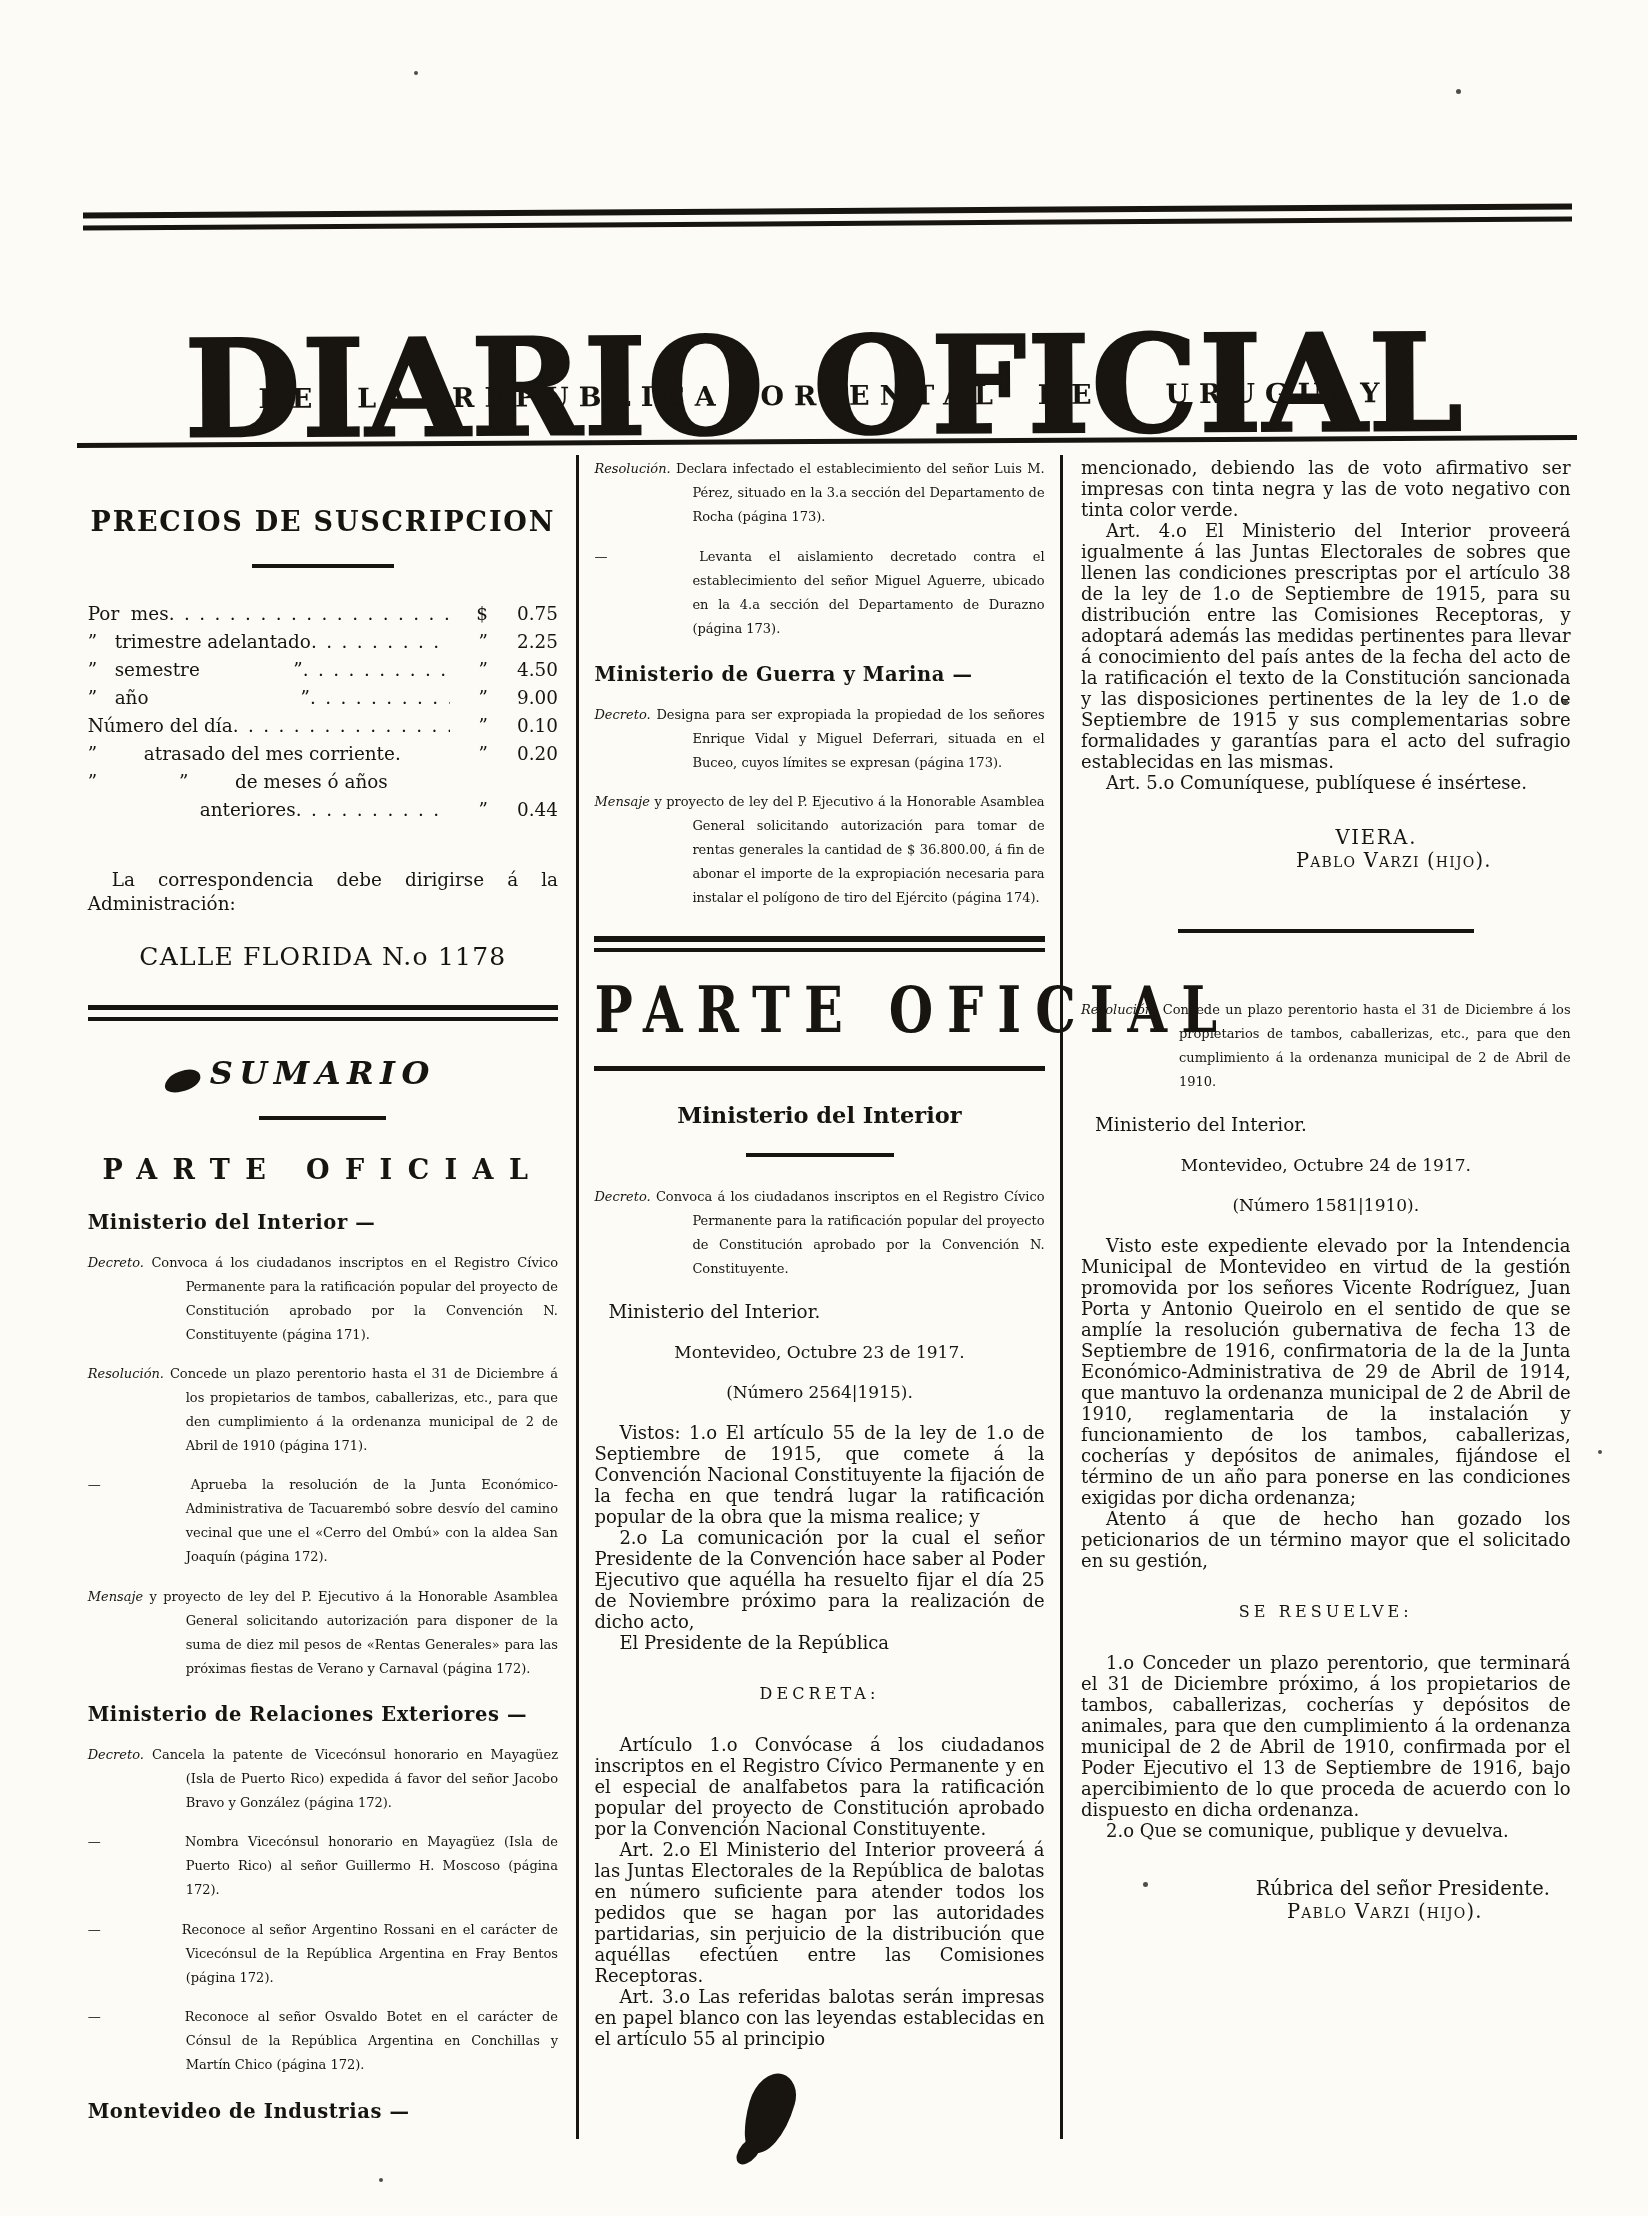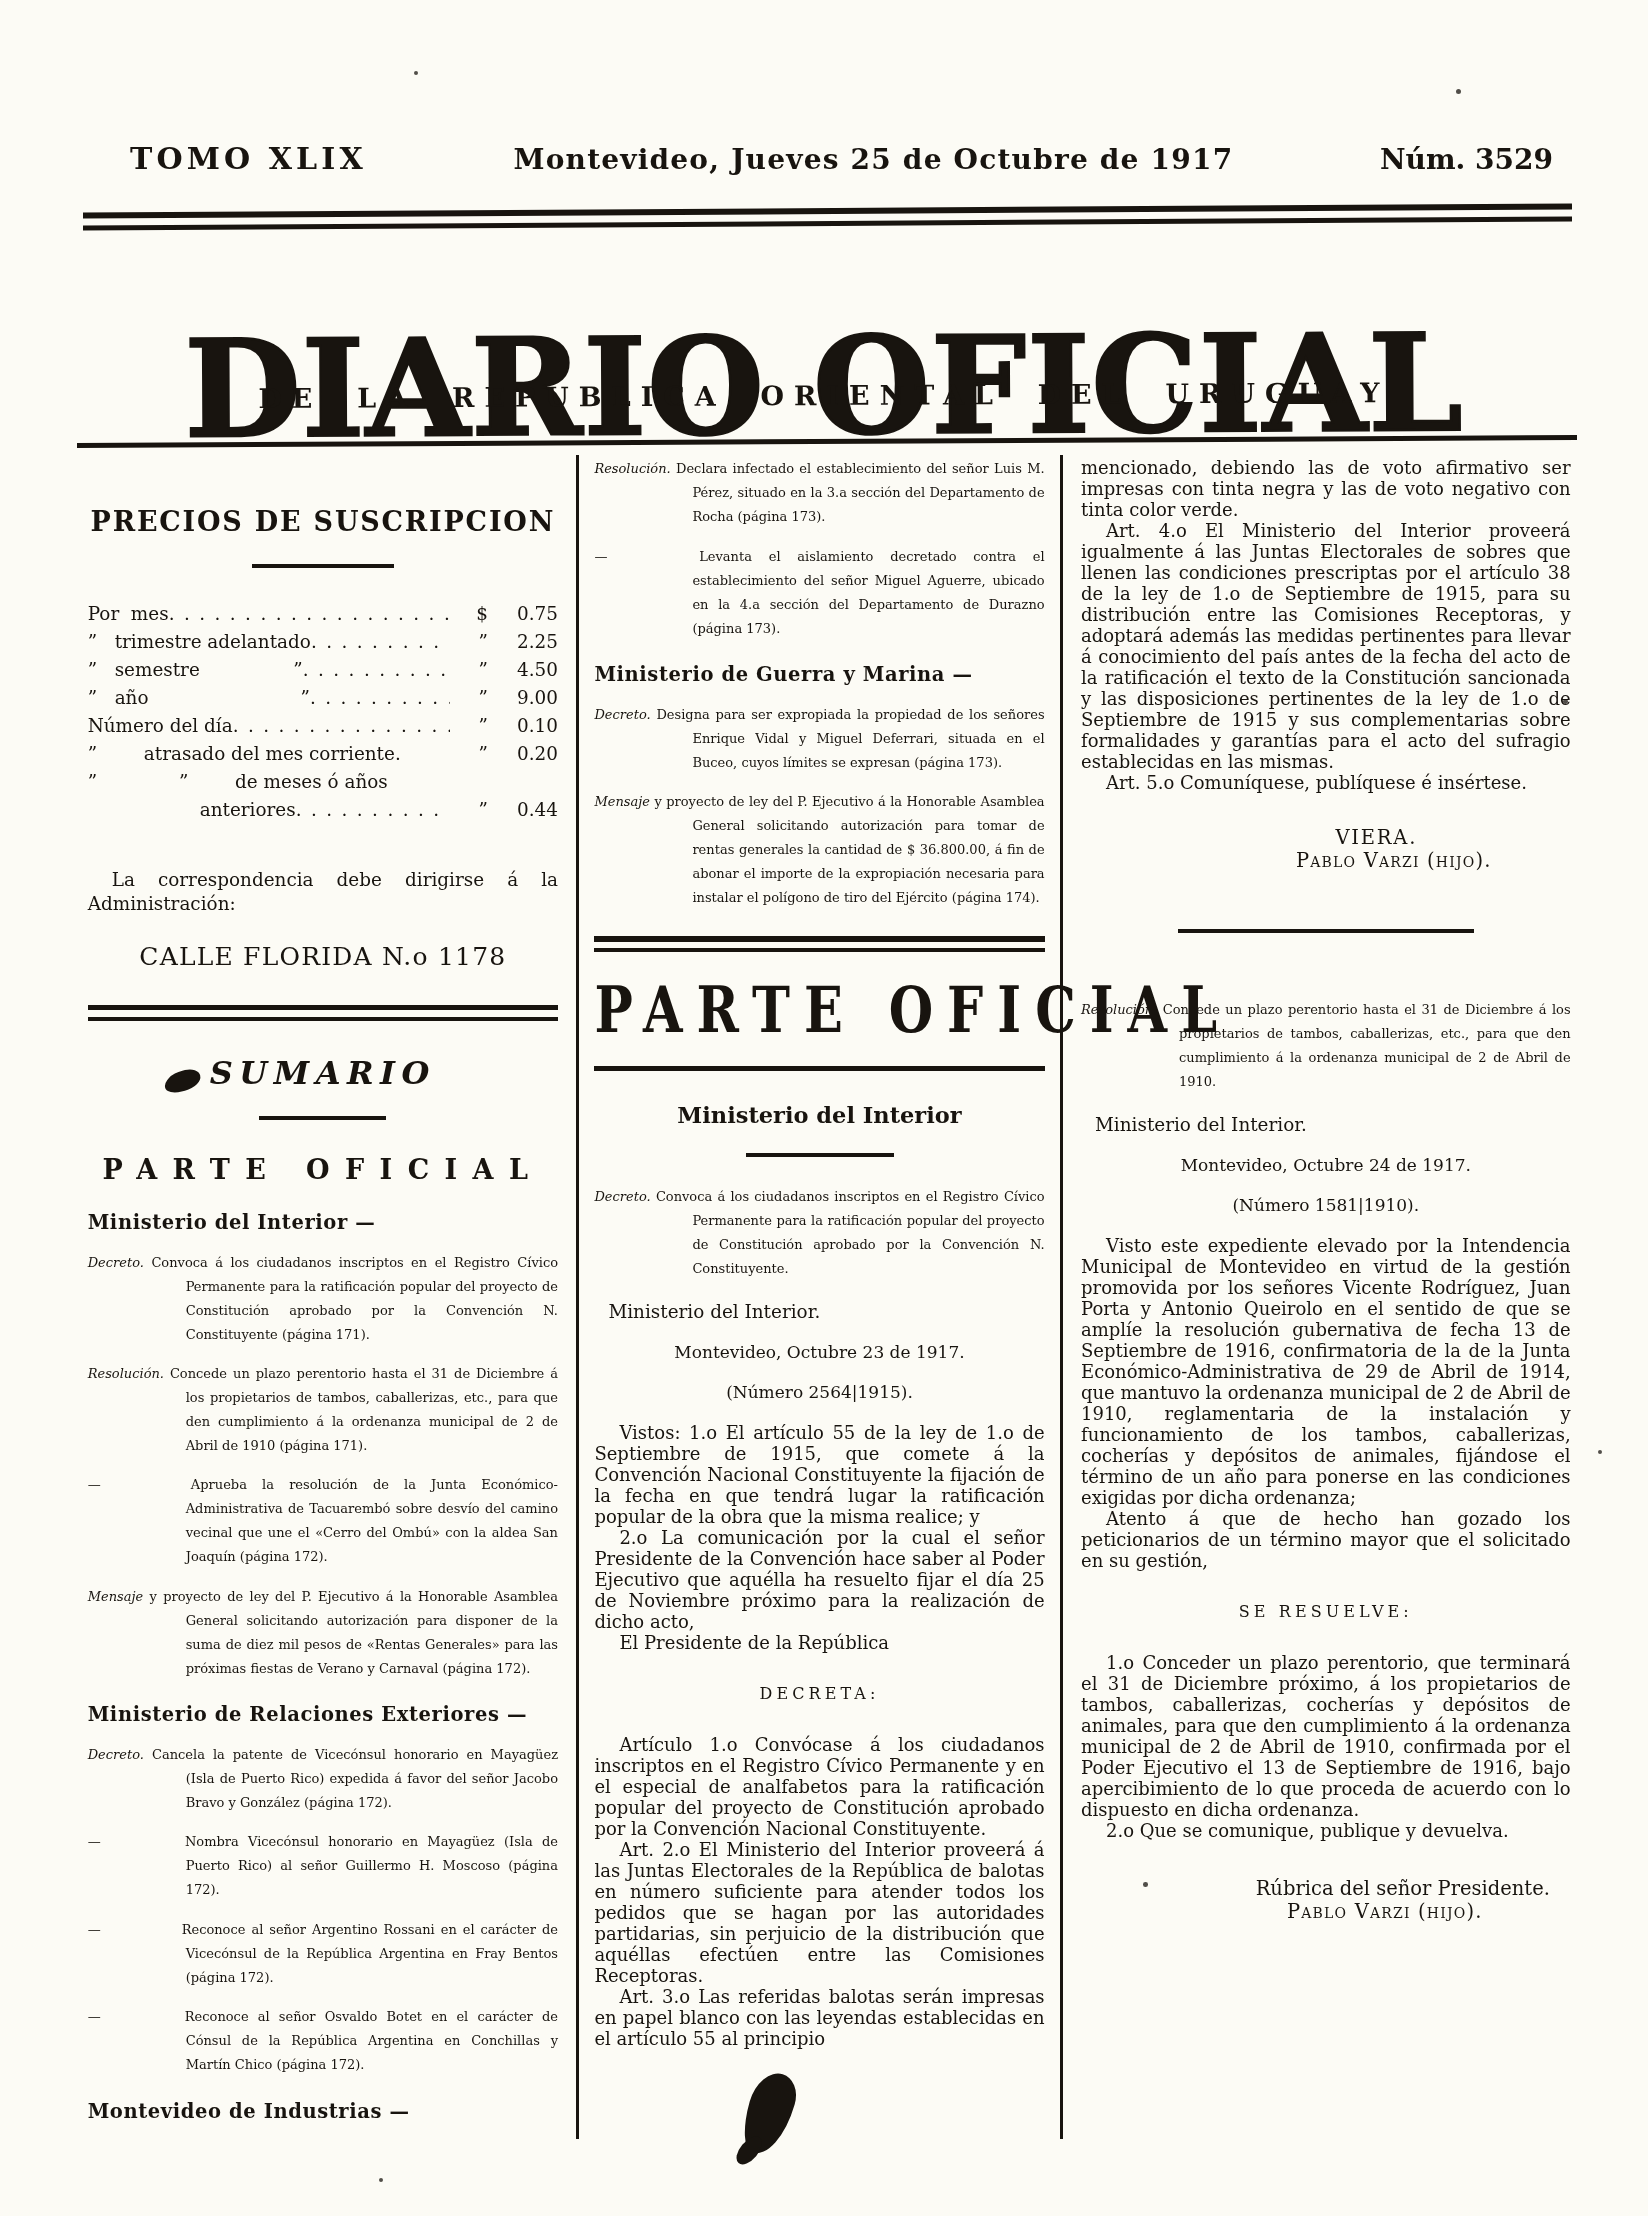--- a/index.html
+++ b/index.html
@@ -94,25 +94,20 @@
             border-radius:55% 45% 62% 38%/42% 30% 68% 58%;transform:rotate(16deg);}
   .ink-blot::after{content:"";position:absolute;left:3.6px;bottom:-15.4px;width:18px;height:33px;
             background:#18140f;border-radius:50%;transform:rotate(24deg);}
   .speck{position:absolute;background:#18140f;border-radius:50%;opacity:.75;}
 </style>
 </head>
 <body>
 
 <div class="page">
 
-  <div class="topbar">
-    <div class="tomo">TOMO XLIX</div>
-    <div class="dateline-top">Montevideo, Jueves 25 de Octubre de 1917</div>
-    <div class="numero">Núm. 3529</div>
-  </div>
   <div class="rule rule-a"></div>
   <div class="rule rule-b"></div>
 
   <h1 class="masthead">DIARIO OFICIAL</h1>
   <div class="masthead-sub">DE LA REPUBLICA ORIENTAL DEL URUGUAY</div>
   <div class="rule rule-full"></div>
 
   <div class="columns">
 
     <section class="col col-left">

